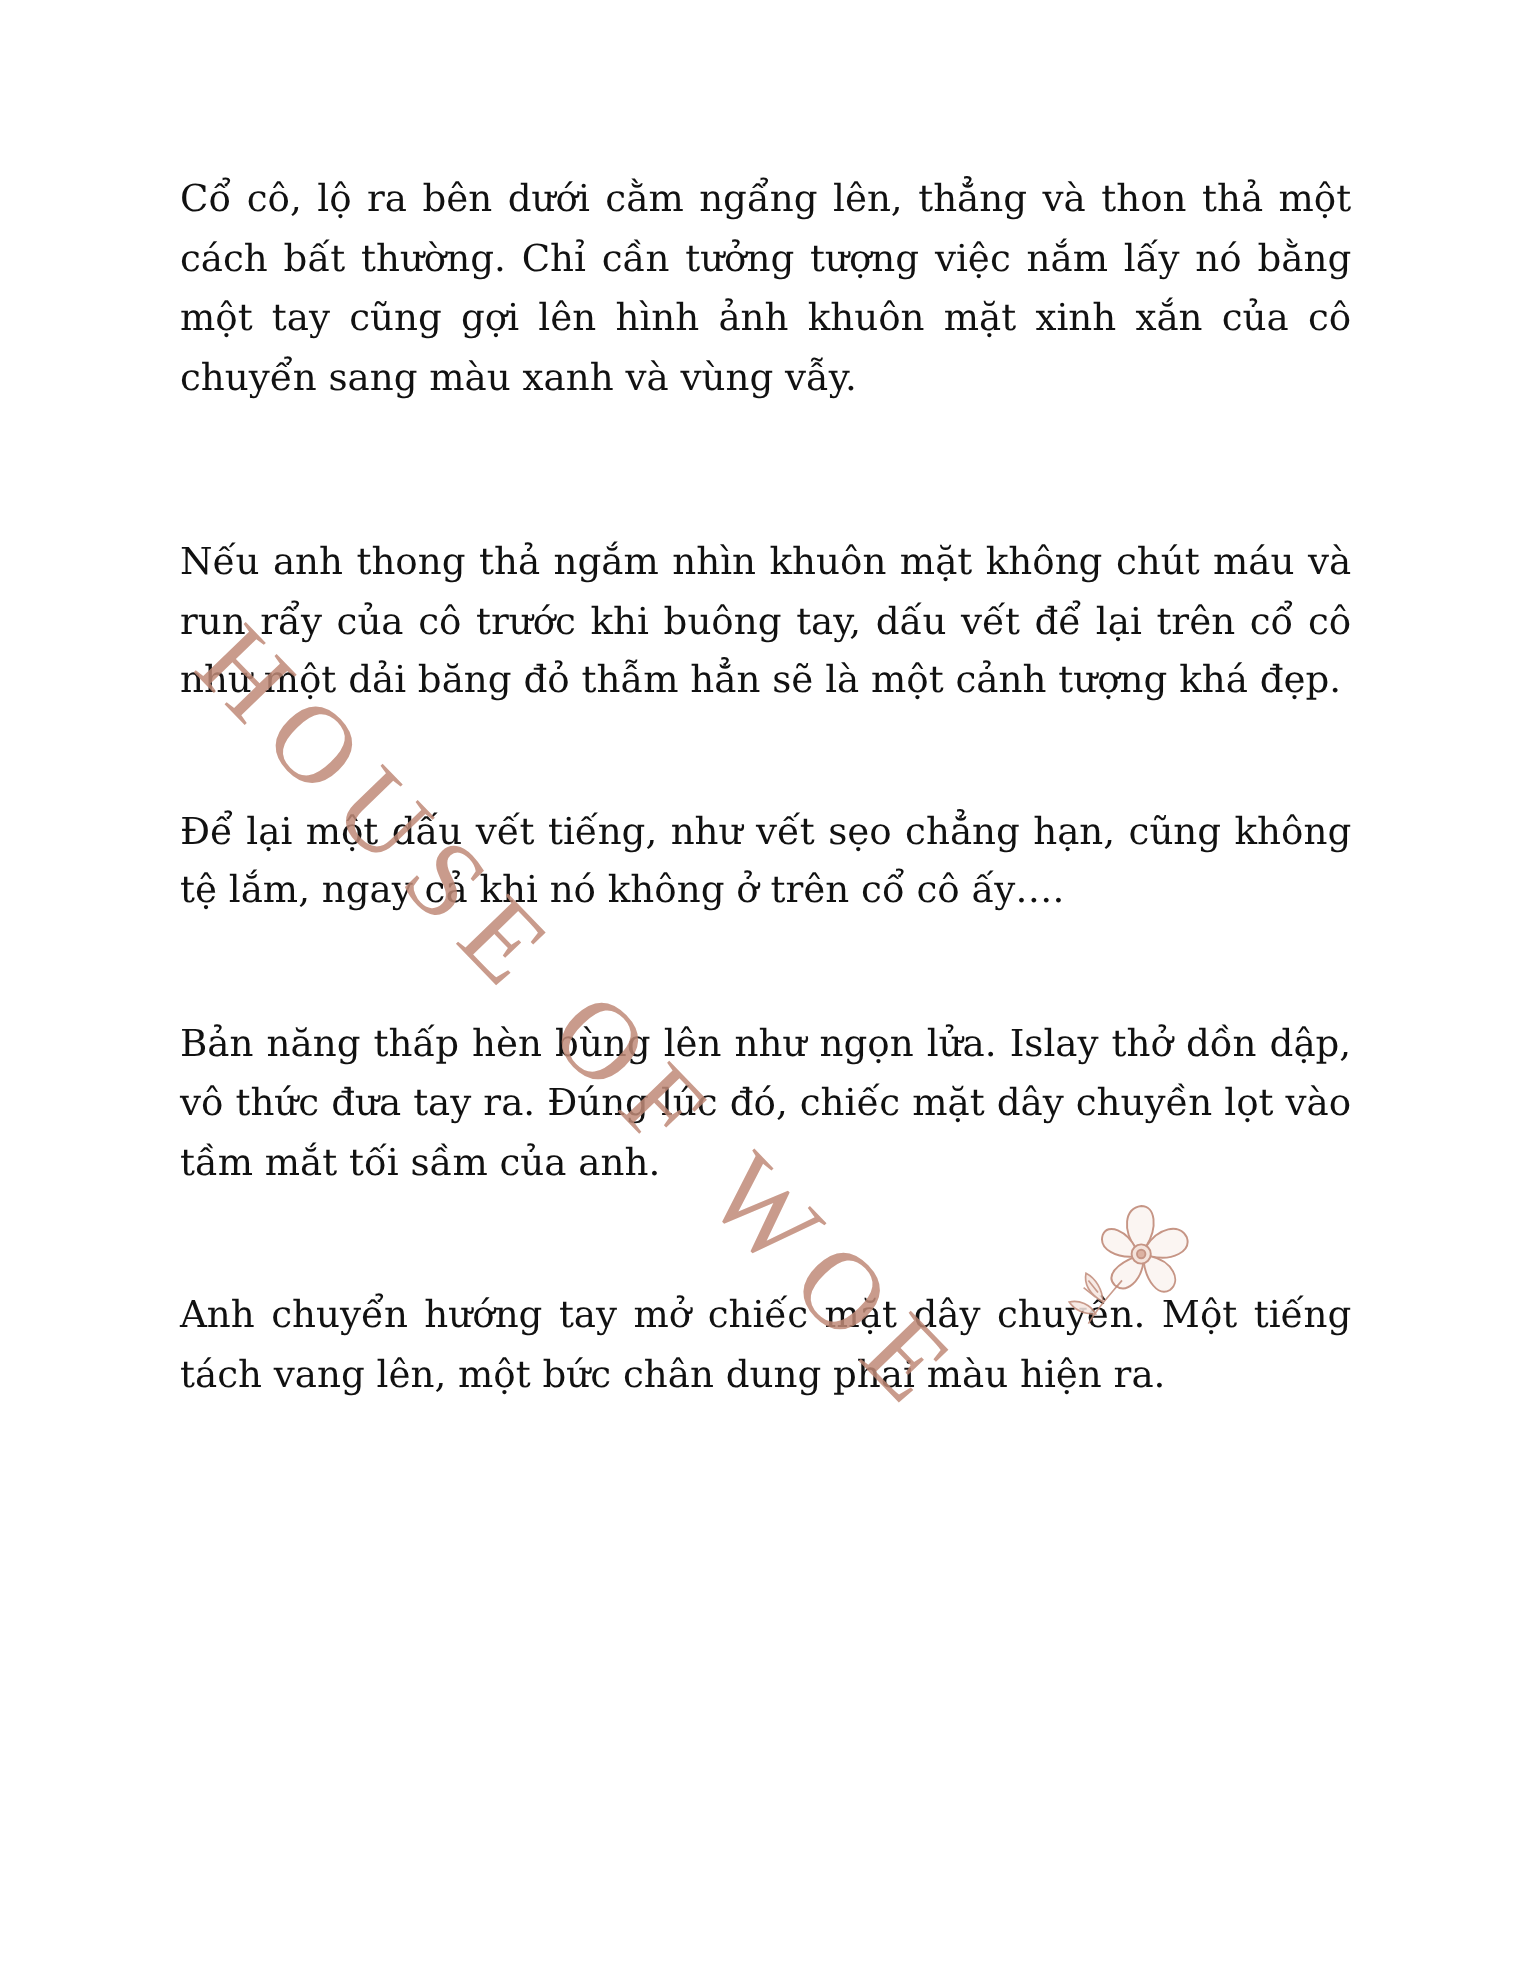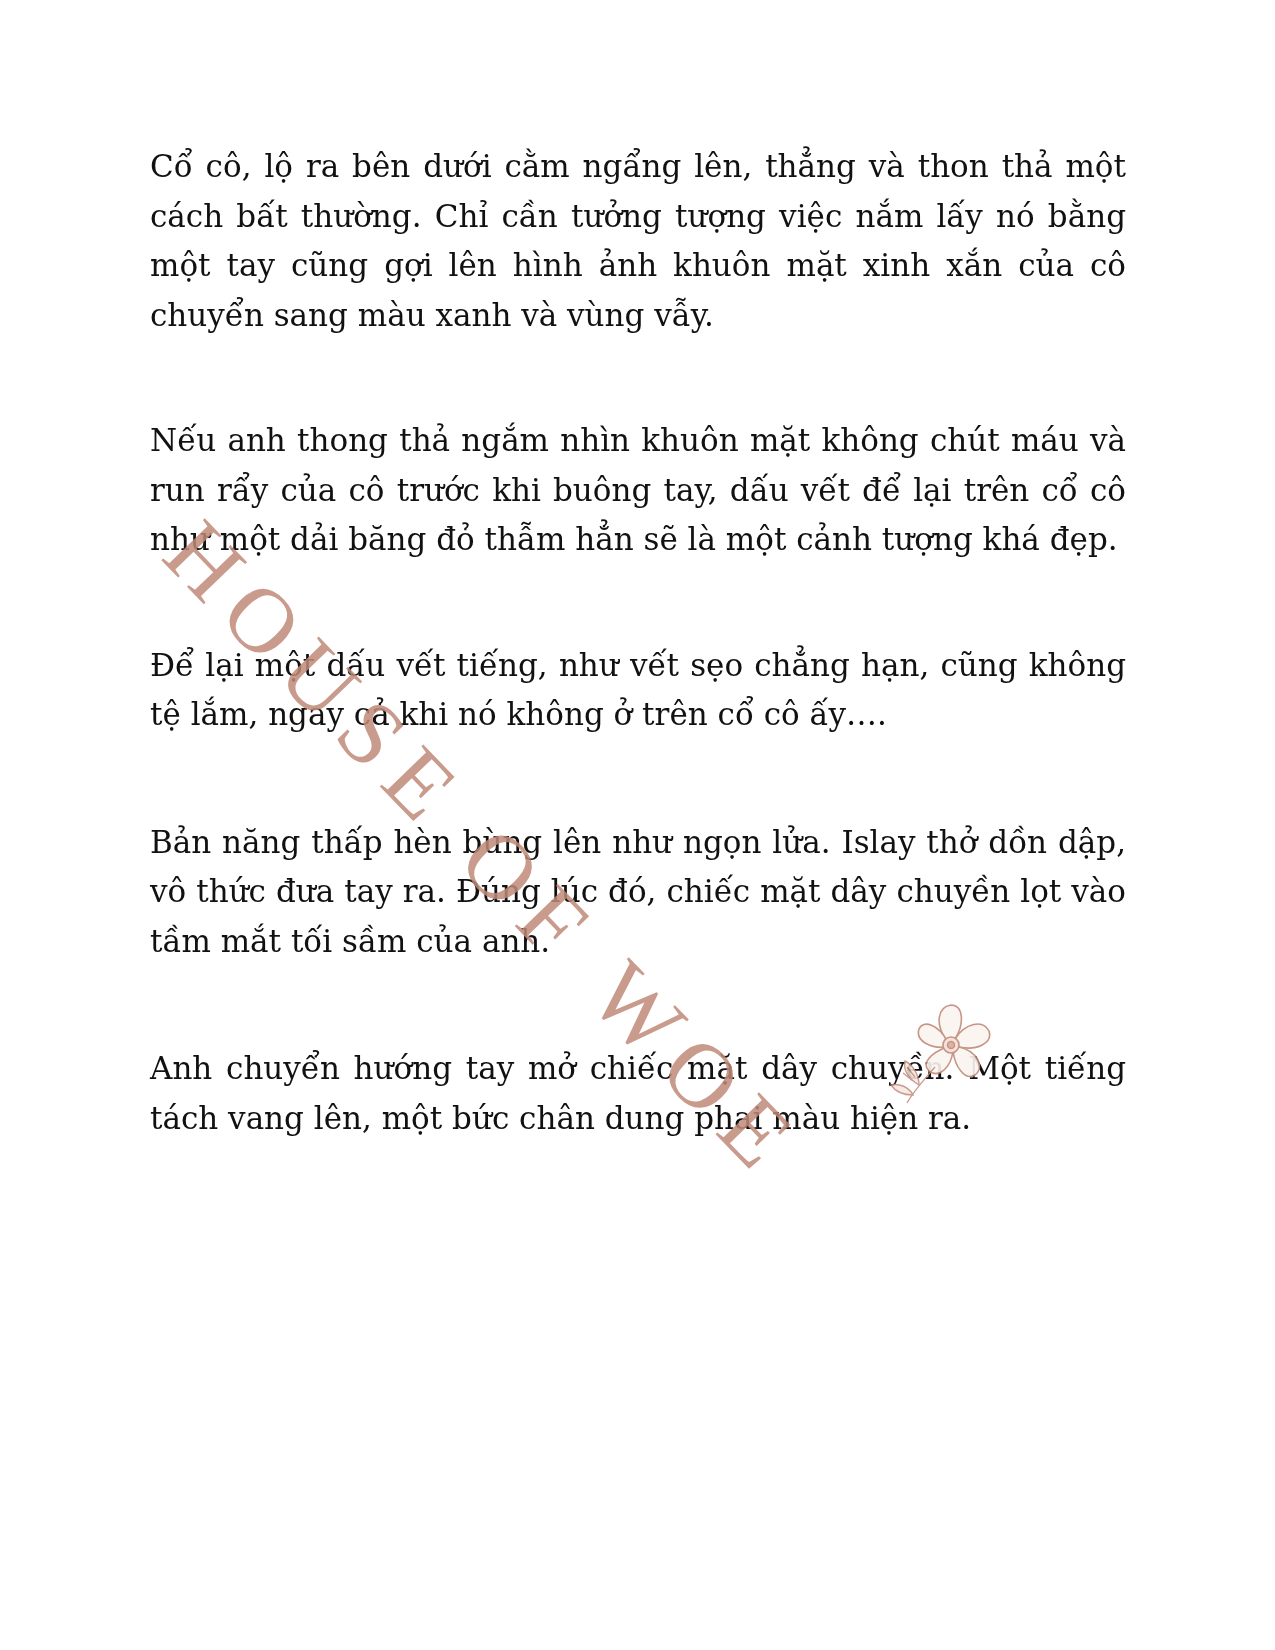--- a/index.html
+++ b/index.html
@@ -69,21 +69,21 @@
       width: 120px;
       height: 110px;
     }
   </style>
 </head>
 <body>
 
 <div class="page">
 
   <div class="text-column">
-    <p class="para" style="margin-bottom:76px;">Cổ cô, lộ ra bên dưới cằm ngẩng lên, thẳng và thon thả một cách bất thường. Chỉ cần tưởng tượng việc nắm lấy nó bằng một tay cũng gợi lên hình ảnh khuôn mặt xinh xắn của cô chuyển sang màu xanh và vùng vẫy.</p>
+    <p class="para" style="margin-bottom:104px;">Cổ cô, lộ ra bên dưới cằm ngẩng lên, thẳng và thon thả một cách bất thường. Chỉ cần tưởng tượng việc nắm lấy nó bằng một tay cũng gợi lên hình ảnh khuôn mặt xinh xắn của cô chuyển sang màu xanh và vùng vẫy.</p>
     <p class="para" style="margin-bottom:76px;">Nếu anh thong thả ngắm nhìn khuôn mặt không chút máu và run rẩy của cô trước khi buông tay, dấu vết để lại trên cổ cô như một dải băng đỏ thẫm hẳn sẽ là một cảnh tượng khá đẹp.</p>
     <p class="para" style="margin-bottom:78px;">Để lại một dấu vết tiếng, như vết sẹo chẳng hạn, cũng không tệ lắm, ngay cả khi nó không ở trên cổ cô ấy….</p>
     <p class="para" style="margin-bottom:78px;">Bản năng thấp hèn bùng lên như ngọn lửa. Islay thở dồn dập, vô thức đưa tay ra. Đúng lúc đó, chiếc mặt dây chuyền lọt vào tầm mắt tối sầm của anh.</p>
     <p class="para" style="margin-bottom:78px;">Anh chuyển hướng tay mở chiếc mặt dây chuyền. Một tiếng tách vang lên, một bức chân dung phai màu hiện ra.</p>
   </div>
 
   <div class="watermark">
     <div class="wm-text">HOUSE OF WOE</div>
     <svg class="wm-flower" viewBox="0 0 120 110" xmlns="http://www.w3.org/2000/svg">
       <g fill="#fbf4f1" stroke="#c08a78" stroke-width="1.6" stroke-linejoin="round" opacity="0.9">

